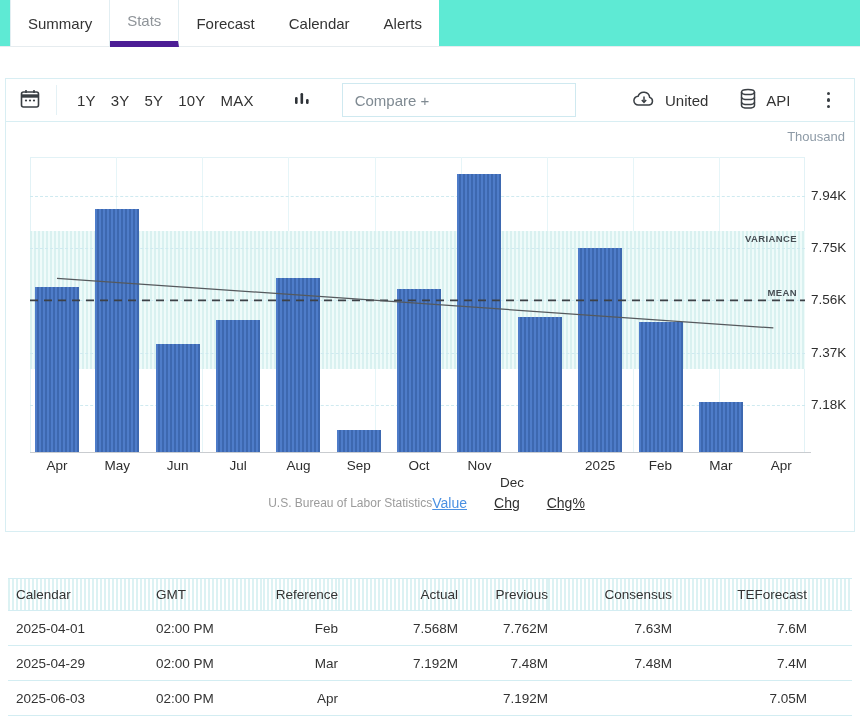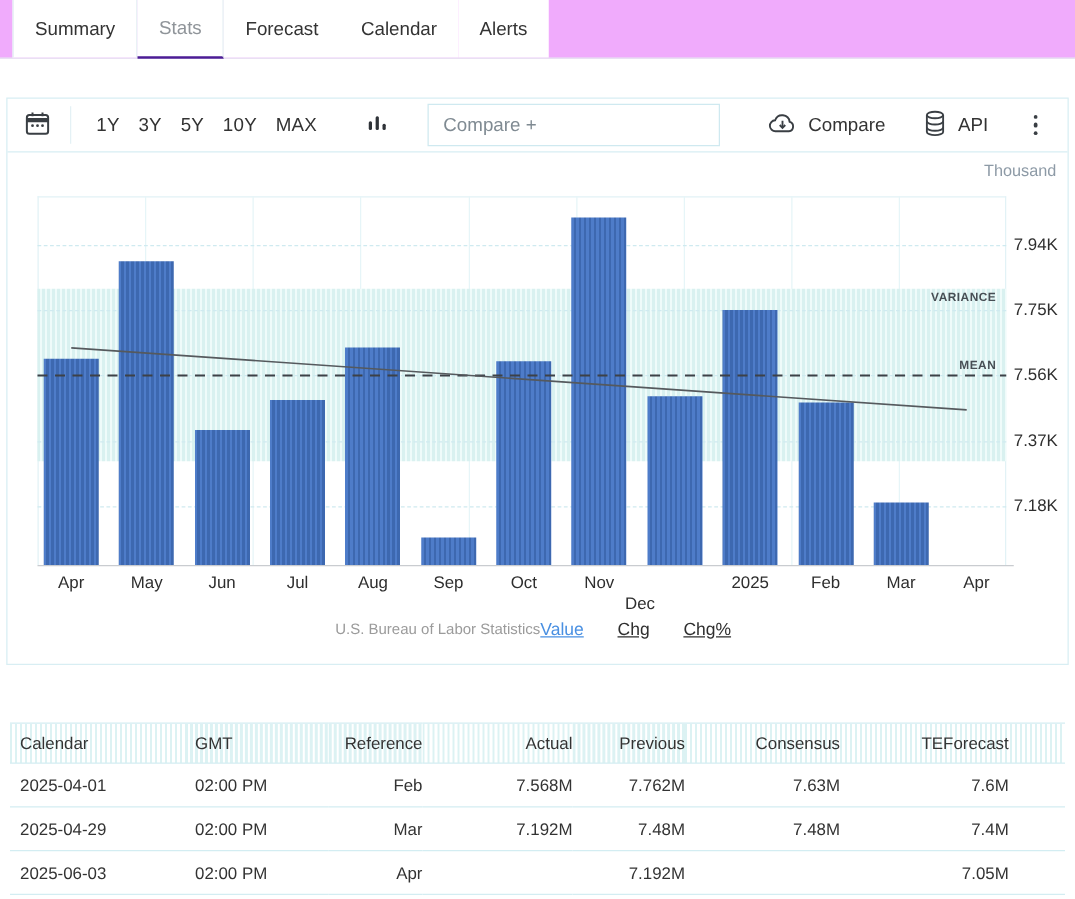--- a/index.html
+++ b/index.html
@@ -9,27 +9,27 @@
 
   
   .title-bar {
     height:28px; line-height:28px; padding-left:8px;
     background:repeating-linear-gradient(90deg,#d9f0f8 0 2px,#fdffff 2px 4px);
   }
   .title-bar h1 { font-size:17px; font-weight:bold; color:#222; display:inline; }
 
   
   .tabs { height:47px; display:flex; align-items:stretch; padding-left:10px;
-          border-bottom:1px solid #e6ecef; background:#f0abfc; }
+          border-bottom:1px solid #e6ecef; background:#5eead4; }
   .tab { display:flex; align-items:center; padding:0 17px; font-size:15px; color:#333;
          cursor:pointer; position:relative; background:#fff; }
   .tab .caret { font-size:10px; margin-left:7px; color:#333; }
   .tab.sep-left  { border-left:1px solid #e2eef2; }
   .tab.sep-right { border-right:1px solid #e2eef2; }
-  .tab.active { color:#8f9499; margin-bottom:-1px; border-bottom:2px solid #4c1d95; }
+  .tab.active { color:#8f9499; margin-bottom:-1px; border-bottom:6px solid #4c1d95; }
 
   
   .chart-card { position:absolute; left:5px; top:78px; width:850px; height:454px;
                 border:1px solid #d8eef3; background:#fff; }
   .toolbar { height:43px; display:flex; align-items:center; border-bottom:1px solid #d8eef3;
              padding:0 14px 0 12px; }
   .icon-btn { background:none; border:none; cursor:pointer; display:flex; align-items:center;
               padding:0; color:#3a3f44; }
   .tb-sep { width:1px; align-self:stretch; margin:6px 0 6px 14px; background:#e4f1f5; }
   .ranges { display:flex; gap:15px; margin-left:20px; }
@@ -141,21 +141,21 @@
       </div>
       <div class="toolbar-right">
         <button class="icon-btn">
           <span>
             <svg width="26" height="22" viewBox="0 0 26 22" fill="none" stroke="#3a3f44" stroke-width="1.5">
               <path d="M7.5 17 a4.4 4.4 0 0 1 -.4 -8.8 a6 6 0 0 1 11.6 1.2 a3.9 3.9 0 0 1 -.6 7.6 z"></path>
               <line x1="13" y1="8.5" x2="13" y2="14"></line>
               <path d="M10.8 12 L13 14.3 L15.2 12" fill="none"></path>
             </svg>
           </span>
-          <span class="tb-label">Compare</span>
+          <span class="tb-label">United</span>
         </button>
         <button class="icon-btn">
           <span>
             <svg width="20" height="24" viewBox="0 0 20 24" fill="none" stroke="#3a3f44" stroke-width="1.5">
               <ellipse cx="10" cy="5" rx="6.5" ry="2.6"></ellipse>
               <path d="M3.5 5 v5 c0 1.45 2.9 2.6 6.5 2.6 s6.5-1.15 6.5-2.6 v-5"></path>
               <path d="M3.5 10 v5 c0 1.45 2.9 2.6 6.5 2.6 s6.5-1.15 6.5-2.6 v-5"></path>
               <path d="M3.5 15 v3.5 c0 1.45 2.9 2.6 6.5 2.6 s6.5-1.15 6.5-2.6 v-3.5"></path>
             </svg>
           </span>

